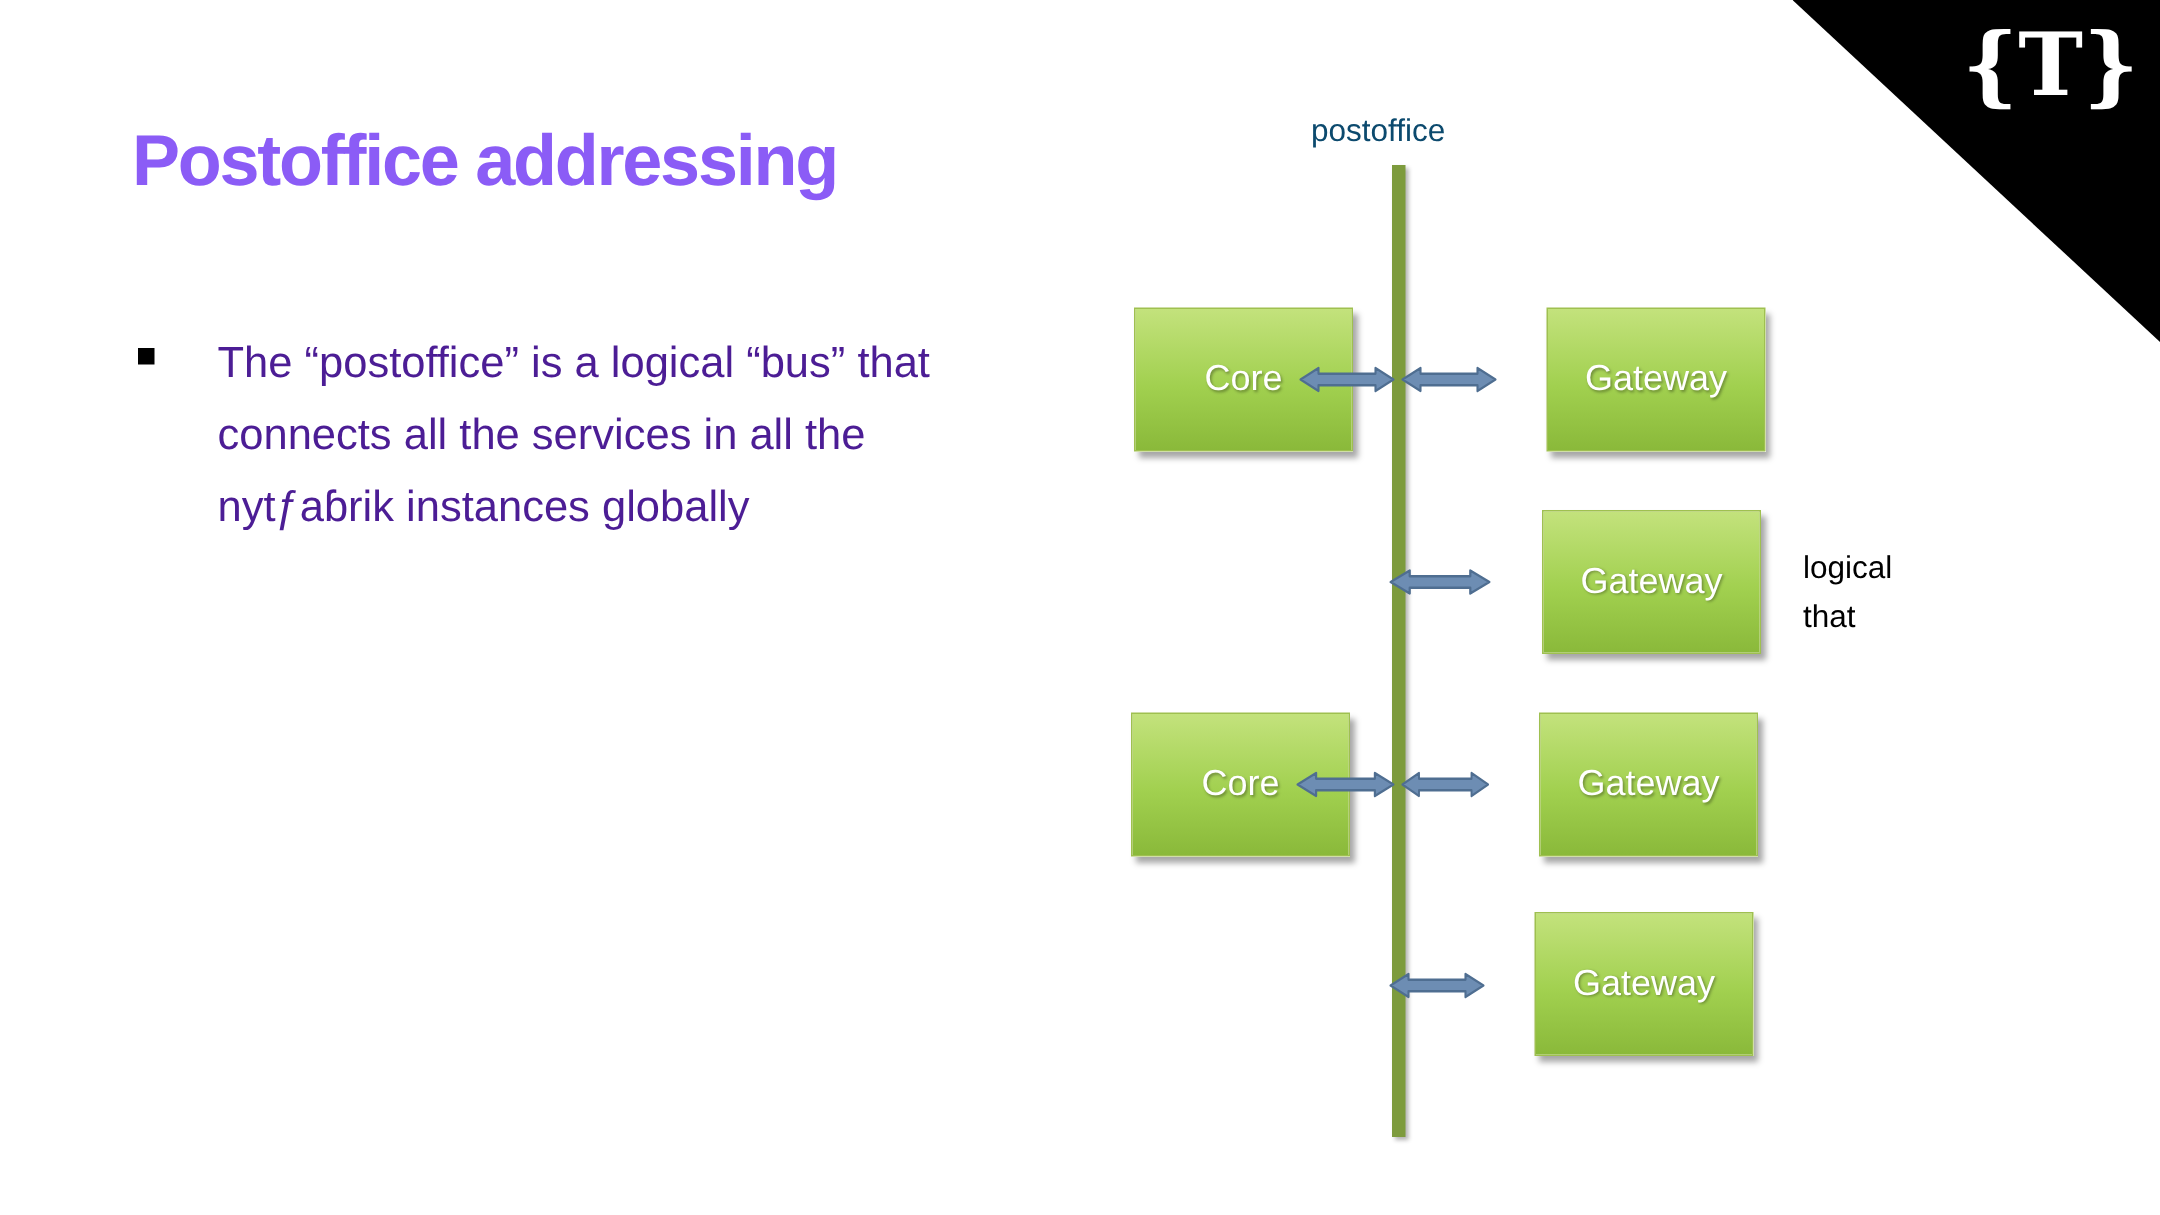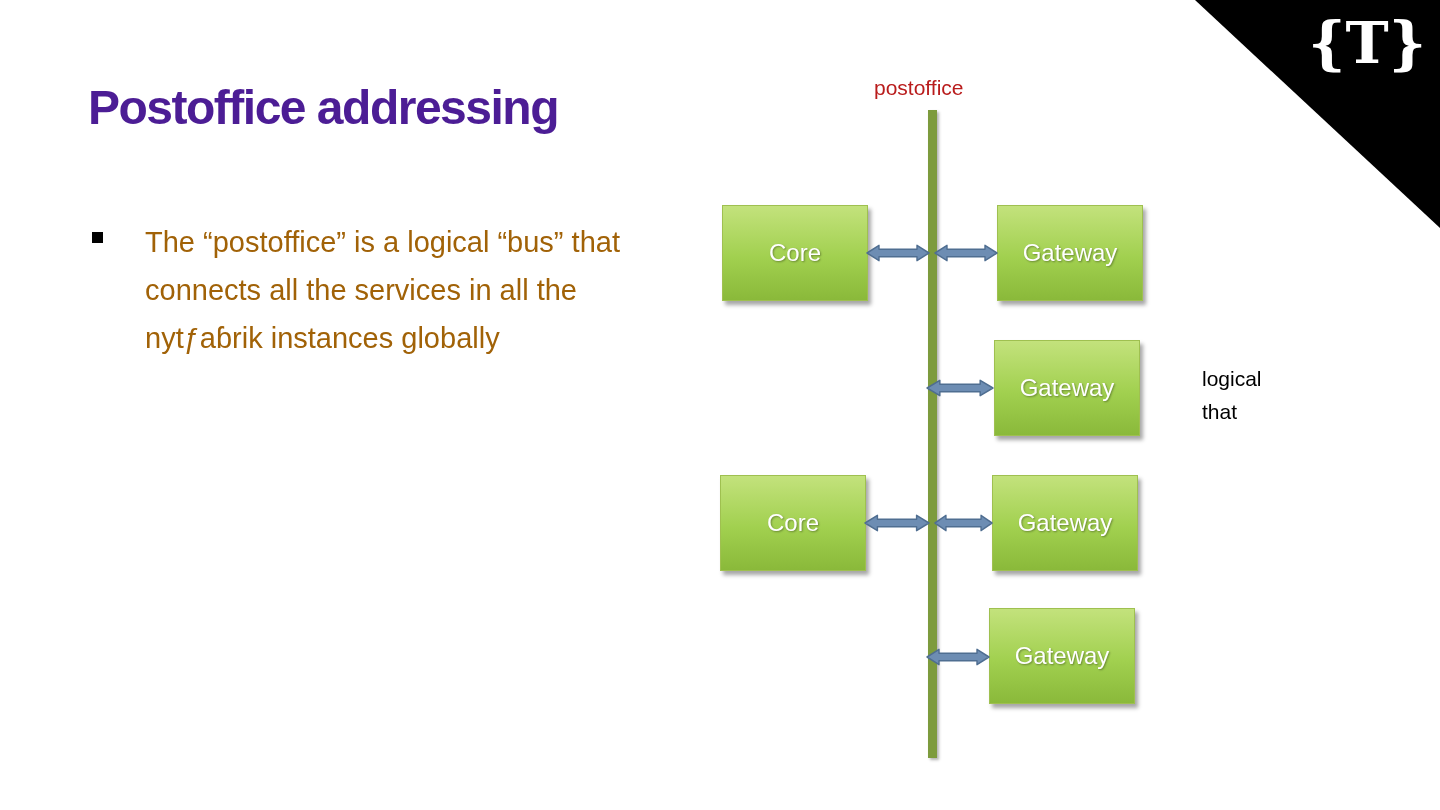--- a/index.html
+++ b/index.html
@@ -21,21 +21,21 @@
   }
   .slide{position:absolute;inset:0;}
 
   
   .title{
     position:absolute;
     left:88px;top:80px;
     font-size:48px;
     font-weight:bold;
     letter-spacing:-1.5px;
-    color:#4c1d95;
+    color:#8b5cf6;
     text-align:right;
   }
 
   
   .bullet-item{
     position:absolute;
     left:92px;top:218px;
     width:560px;
     display:flex;
   }
@@ -43,21 +43,21 @@
     width:11px;height:11px;
     background:#000;
     margin-top:14px;
     flex:0 0 11px;
   }
   .bullet-text{
     margin-left:42px;
     width:500px;
     font-size:29px;
     line-height:48px;
-    color:#a16207;
+    color:#4c1d95;
   }
 
   
   .corner{
     position:absolute;
     left:1195px;top:0;
     width:245px;height:228px;
     background:#000;
     clip-path:polygon(0 0,100% 0,100% 100%);
   }
@@ -76,38 +76,38 @@
     position:absolute;
     left:928px;top:110px;
     width:9px;height:648px;
     background:var(--bus);
     box-shadow:2px 2px 3px rgba(0,0,0,0.30);
   }
   .bus-label{
     position:absolute;
     left:874px;top:76px;
     font-size:21px;
-    color:#b91c1c;
+    color:#0c4a6e;
   }
   .side-label{
     position:absolute;
     left:1202px;top:362px;
     width:90px;
     font-size:21px;
     line-height:33px;
     color:#000;
   }
 
   .node{
     position:absolute;
     width:146px;height:96px;
     background:linear-gradient(180deg,var(--box-top) 0%,var(--box-mid) 55%,var(--box-bottom) 100%);
     border:1px solid var(--box-border);
     box-shadow:3px 4px 4px rgba(0,0,0,0.35);
-    display:flex;align-items:center;justify-content:center;
+    display:flex;align-items:center;justify-content:center;margin-left:34px;
   }
   .node .node-label{
     color:#fff;
     font-size:24px;
     text-shadow:1px 1px 2px rgba(0,0,0,0.35);
   }
   .n0{left:722px;top:205px;}
   .n1{left:997px;top:205px;}
   .n2{left:994px;top:340px;}
   .n3{left:720px;top:475px;}

